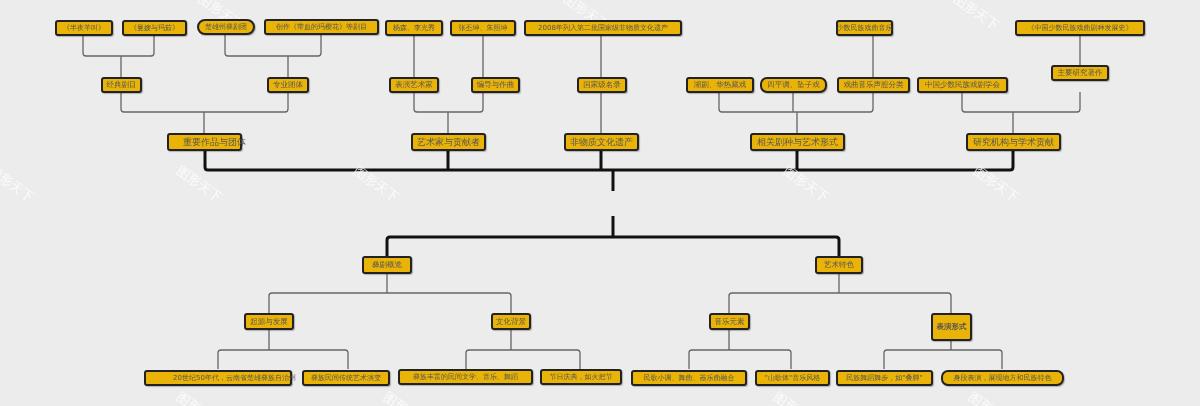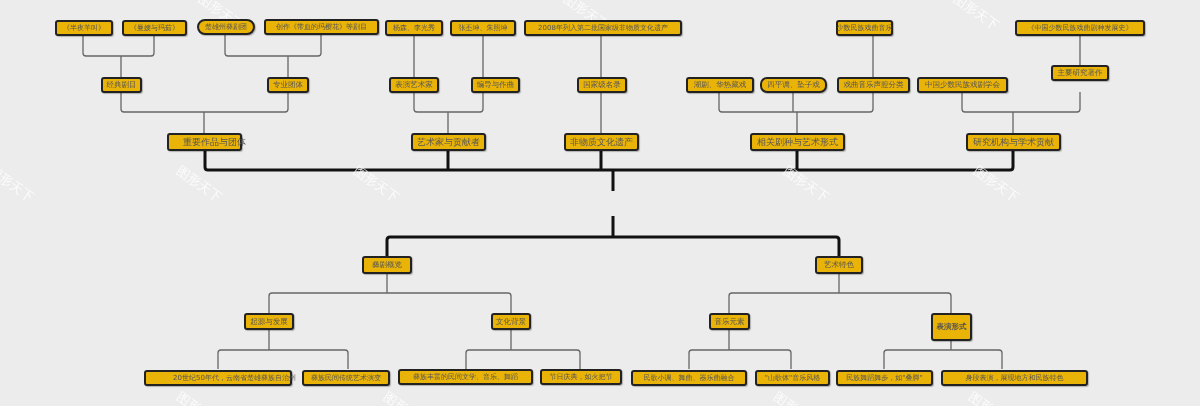--- a/index.html
+++ b/index.html
@@ -117,15 +117,15 @@
   <div class="node n-mid" style="left:709px;top:313px;width:41px;height:17px;">音乐元素</div>
   <div class="node n-mid" style="left:931px;top:313px;width:41px;height:28px;font-weight:bold;">表演形式</div>
 
   <div class="node n-leaf" style="left:144px;top:370px;width:148px;padding-left:33px;">20世纪50年代，云南省楚雄彝族自治州</div>
   <div class="node n-leaf" style="left:302px;top:370px;width:88px;">彝族民间传统艺术演变</div>
   <div class="node n-leaf" style="left:398px;top:369px;width:135px;">彝族丰富的民间文学、音乐、舞蹈</div>
   <div class="node n-leaf" style="left:540px;top:369px;width:82px;">节日庆典，如火把节</div>
   <div class="node n-leaf" style="left:631px;top:370px;width:116px;">民歌小调、舞曲、器乐曲融合</div>
   <div class="node n-leaf" style="left:755px;top:370px;width:75px;">"山歌体"音乐风格</div>
   <div class="node n-leaf" style="left:836px;top:370px;width:97px;">民族舞蹈舞步，如"叠脚"</div>
-  <div class="node n-leaf" style="left:941px;top:370px;width:147px;">身段表演，展现地方和民族特色</div>
+  <div class="node n-leaf" style="left:941px;top:370px;width:123px;border-radius:7px;">身段表演，展现地方和民族特色</div>
 
 </div>
 
 </body></html>

